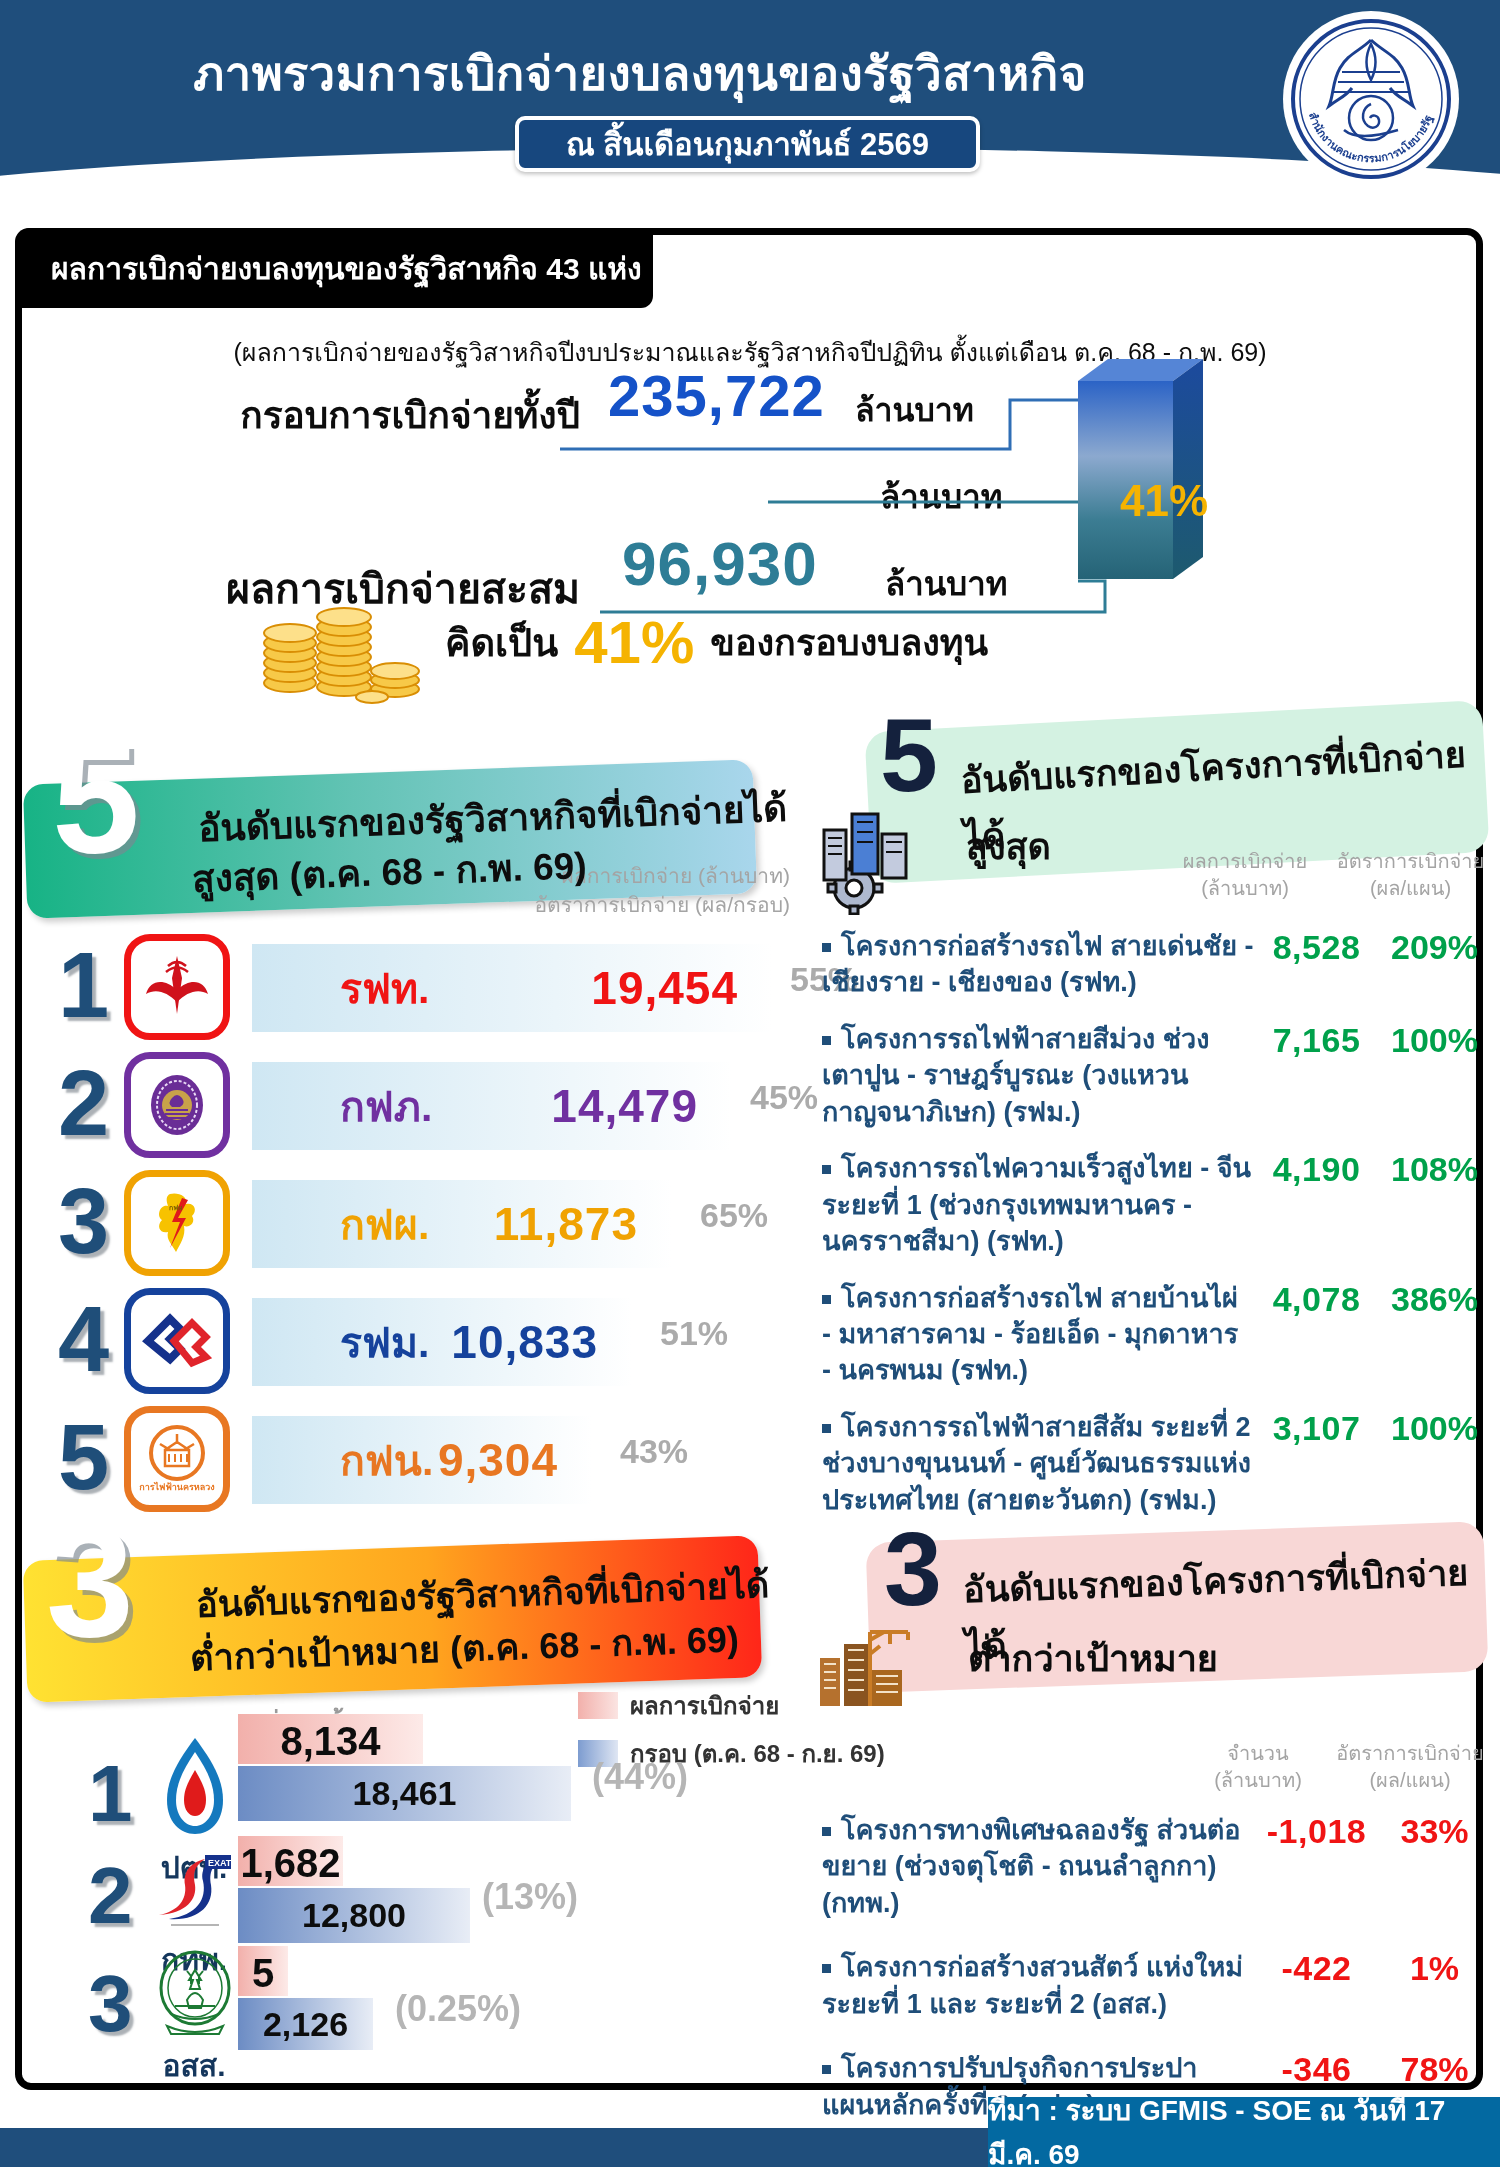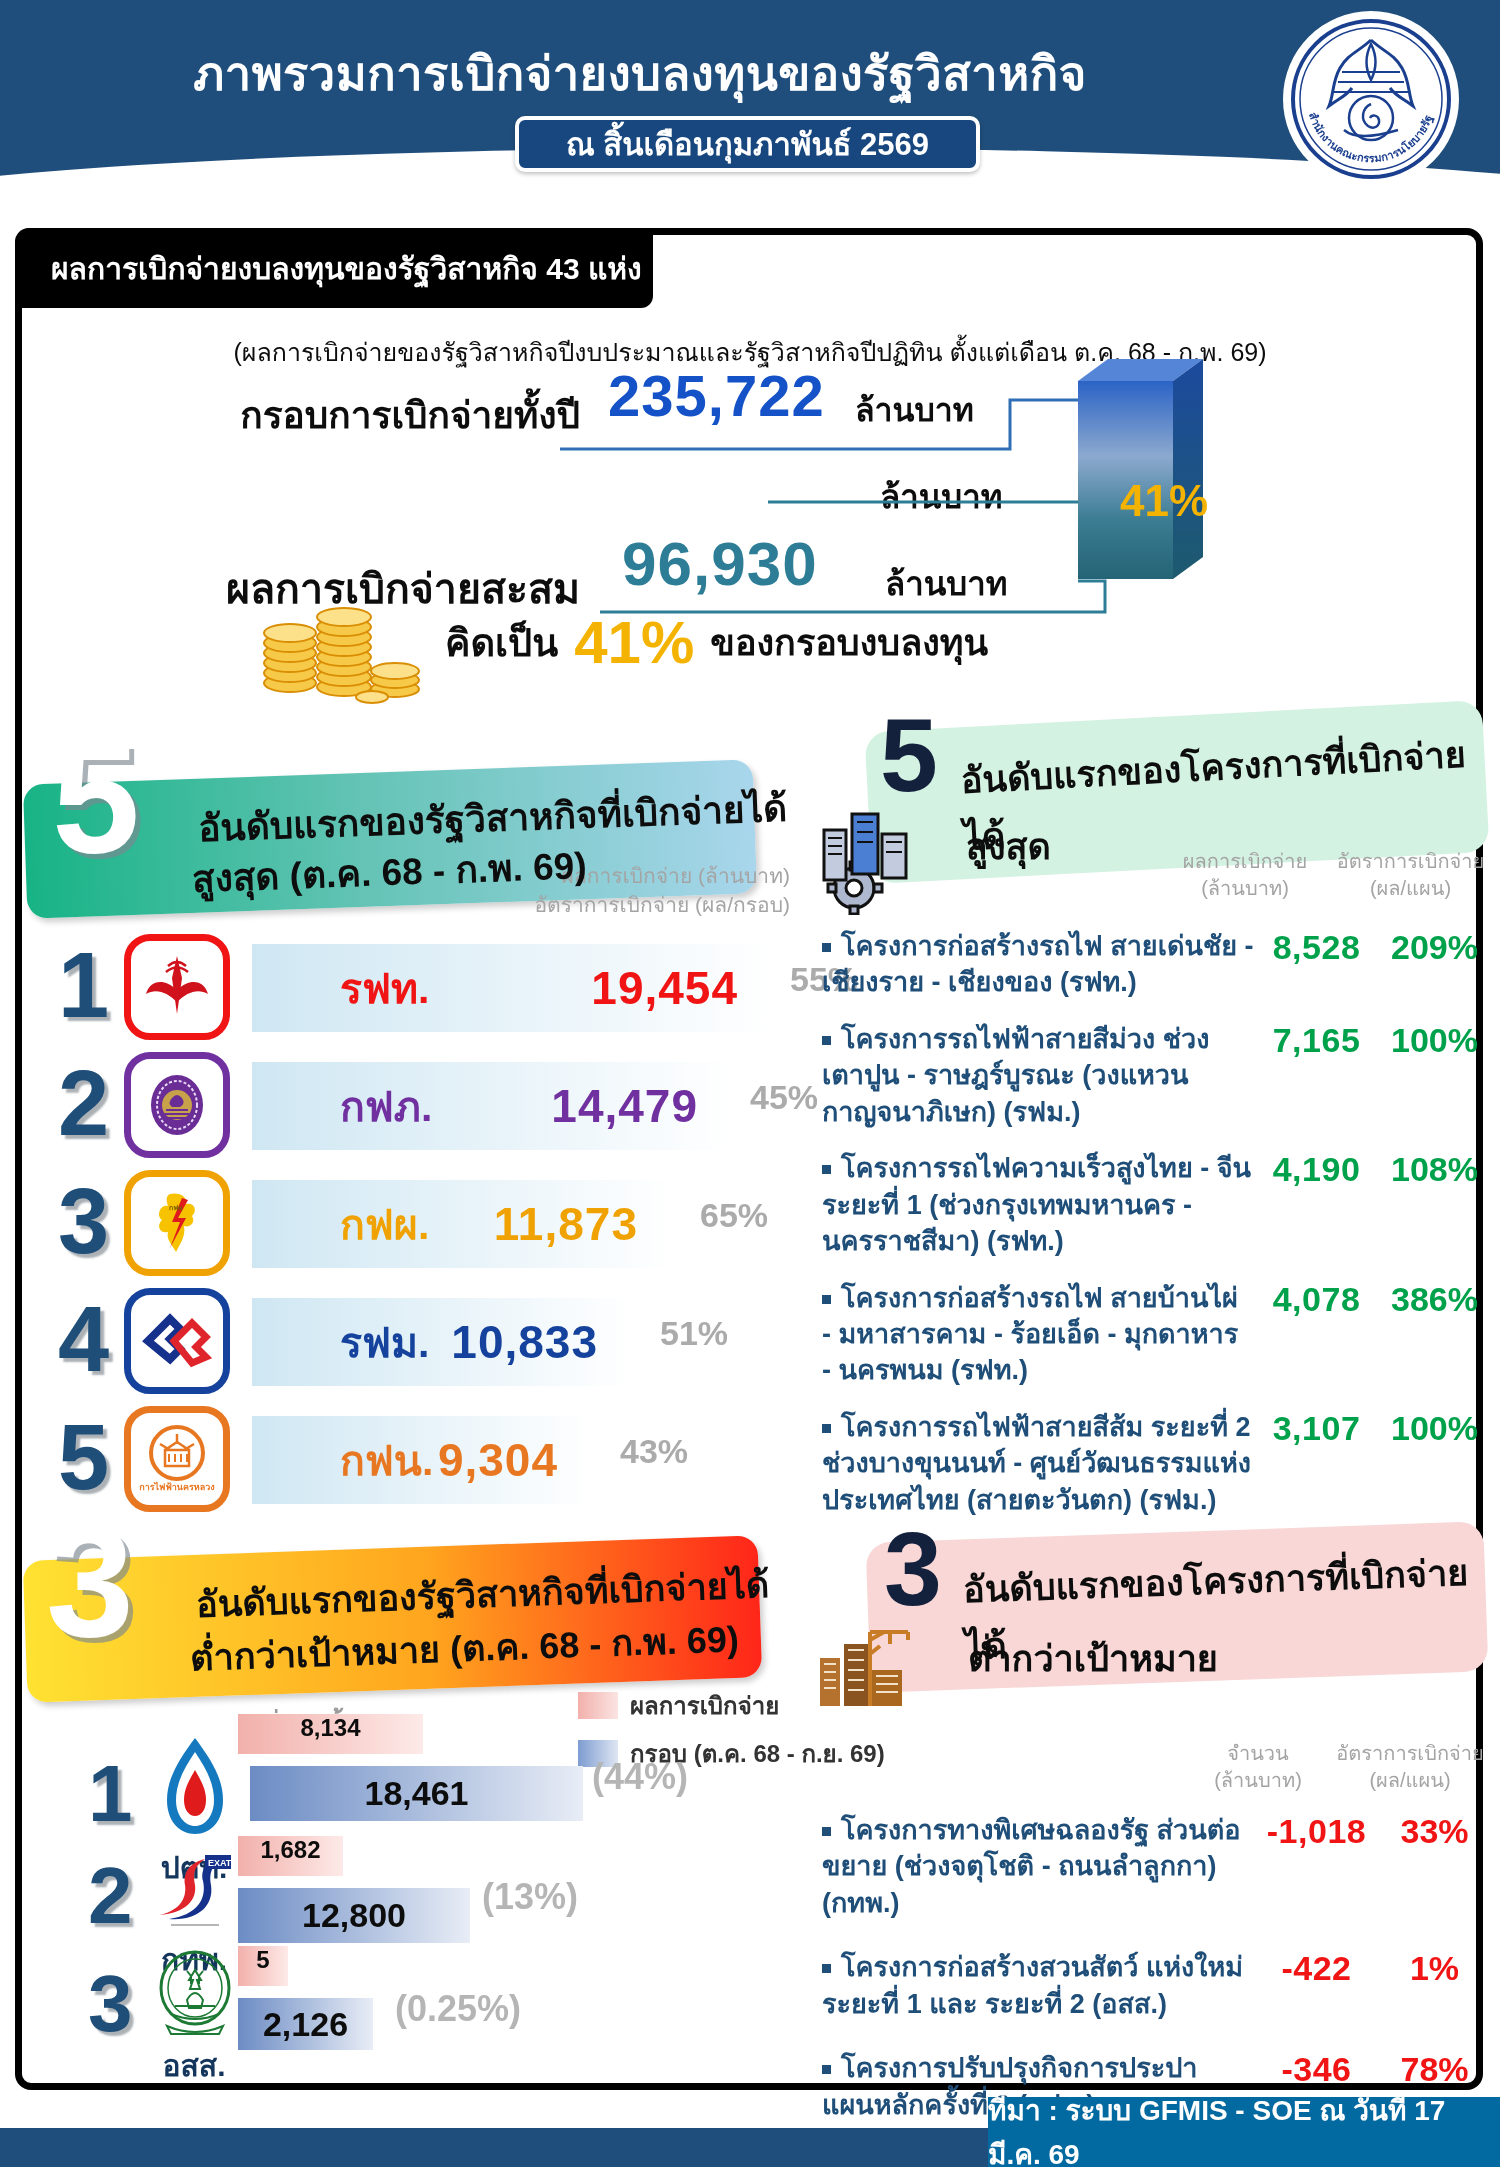--- a/index.html
+++ b/index.html
@@ -57,21 +57,21 @@
   .proj-name { width:432px; font-size:27px; font-weight:600; color:#1f4e79; line-height:1.35; }
   .bullet { display:inline-block; width:9px; height:9px; background:#1f4e79; margin-right:10px; margin-bottom:3px; }
   .proj-val { width:125px; text-align:center; font-size:34px; font-weight:700; letter-spacing:.5px; }
   .proj-pct { width:111px; text-align:center; font-size:34px; font-weight:700; }
   .green { color:#00a14b; } .redv { color:#f01414; }
 
   
   .b3rank { position:absolute; font-size:80px; font-weight:700; color:#1f4e79; text-shadow:4px 4px 2px rgba(90,100,110,.5); }
   .b3logo { position:absolute; display:flex; align-items:center; justify-content:center; }
   .b3label { position:absolute; text-align:center; font-size:30px; font-weight:700; color:#14365c; }
-  .pinkbar { position:absolute; height:40px; background:linear-gradient(90deg,#f2b0ab,#fdeae8); display:flex; align-items:flex-start; justify-content:center; font-size:24px; font-weight:700; color:#0d0d0d; }
+  .pinkbar { position:absolute; height:50px; background:linear-gradient(90deg,#f2b0ab,#fdeae8); display:flex; align-items:flex-end; justify-content:center; font-size:40px; font-weight:700; color:#0d0d0d; }
   .bluebar { position:absolute; height:55px; background:linear-gradient(90deg,#6c8cc4,#e8edf6); display:flex; align-items:center; justify-content:center; font-size:34px; font-weight:700; color:#0d0d0d; }
   .b3pct { position:absolute; font-size:36px; font-weight:700; color:#b5b5b5; }
   .unit-note { position:absolute; left:248px; top:1700px; font-size:24px; color:#9a9a9a; font-weight:600; }
   .legend { position:absolute; left:578px; top:1686px; display:flex; flex-direction:column; gap:9px; }
   .legend-row { display:flex; align-items:center; gap:12px; font-size:24px; color:#333; font-weight:600; }
   .sw { width:40px; height:27px; }
   .sw-pink { background:linear-gradient(90deg,#f2b0ab,#fbe4e2); }
   .sw-blue { background:linear-gradient(90deg,#7d9cd0,#dfe6f3); }
 
   
@@ -349,21 +349,21 @@
     <svg width="72" height="102" viewBox="0 0 72 102">
       <path d="M36 2 C18 26 8 44 8 64 C8 86 21 98 36 98 C51 98 64 86 64 64 C64 44 54 26 36 2 Z" fill="#1479be"></path>
       <path d="M36 16 C24 34 17 48 17 64 C17 80 26 90 36 90 C46 90 55 80 55 64 C55 48 48 34 36 16 Z" fill="#fff"></path>
       <path d="M36 34 C29 46 25 54 25 64 C25 74 30 80 36 80 C42 80 47 74 47 64 C47 54 43 46 36 34 Z" fill="#e01b1b"></path>
     </svg>
   </div>
   <div class="b3label" style="left:146px;top:1844px;width:96px;">ปตท.</div>
   <div class="pinkbar" style="left: 238px; top: 1714px; width: 185px;">
       <span>8,134</span>
     </div>
-  <div class="bluebar" style="left: 238px; top: 1766px; width: 333px; margin-left: 12px;">
+  <div class="bluebar" style="left: 238px; top: 1766px; width: 333px;">
       <span>18,461</span>
     </div>
   <div class="b3pct" style="left:592px;top:1756px;">(44%)</div>
 
   <div class="b3rank" style="left:88px;top:1850px;">2</div>
   <div class="b3logo" style="left:146px;top:1838px;width:96px;height:96px;">
     <svg width="90" height="90" viewBox="0 0 90 90">
       <path d="M10 74 C30 70 38 58 36 44 C34 32 40 22 56 18 C44 26 44 34 46 44 C48 58 38 72 10 74 Z" fill="#e0242b"></path>
       <path d="M20 78 C48 74 58 58 54 40 C51 28 58 18 78 14 C62 24 60 32 62 44 C65 64 50 80 20 78 Z" fill="#15318c"></path>
       <rect x="56" y="14" width="26" height="14" fill="#15318c"></rect>

